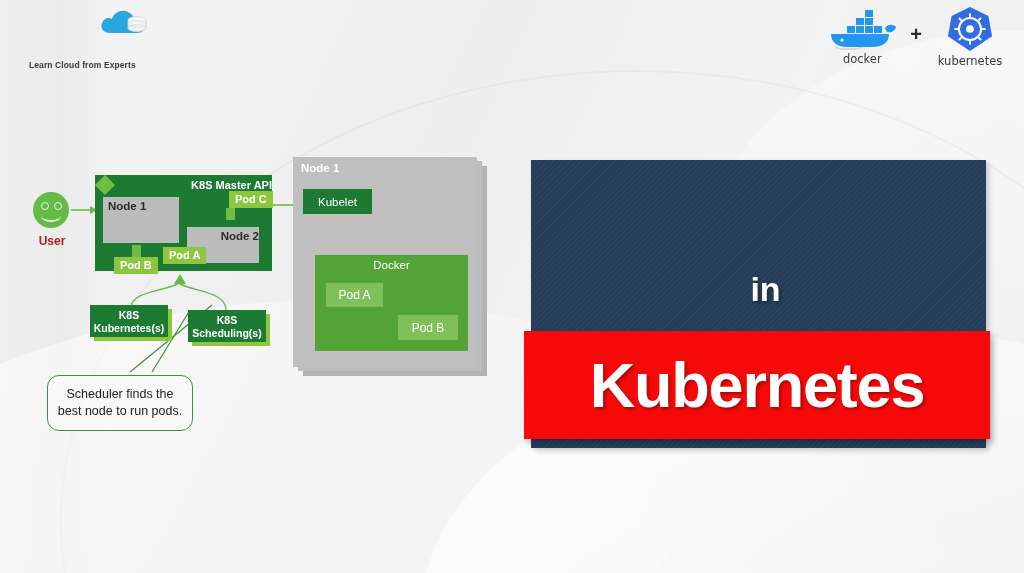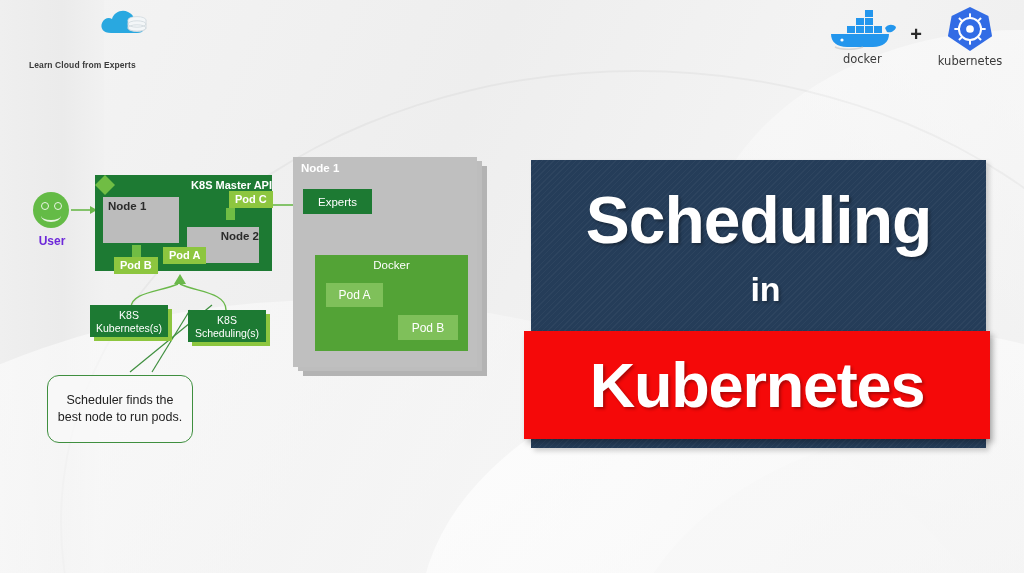--- a/index.html
+++ b/index.html
@@ -153,21 +153,21 @@
     border-bottom: 2px solid #e9f5e3;
     border-radius: 0 0 50% 50%;
   }
   .user-label {
     position: absolute;
     left: 30px; top: 234px;
     width: 44px;
     text-align: center;
     font-size: 12px;
     font-weight: bold;
-    color: #6d28d9;
+    color: #b91c1c;
   }
 
   .master-box {
     position: absolute;
     left: 95px; top: 175px;
     width: 177px; height: 96px;
     background: #1d7a33;
   }
   .master-title {
     position: absolute;
@@ -211,34 +211,34 @@
   .ta-up-stem  { left: 37px; top: 70px; width: 9px;  height: 14px; }
   .ta-up-head  { left: 31px; top: 62px; border-left: 10px solid transparent; border-right: 10px solid transparent; border-bottom: 10px solid #70bd44; width: 0; height: 0; background: none; }
   .ta-dn-stem  { left: 131px; top: 33px; width: 9px; height: 12px; }
   .ta-dn-head  { left: 125px; top: 44px; border-left: 10px solid transparent; border-right: 10px solid transparent; border-top: 10px solid #70bd44; width: 0; height: 0; background: none; }
 
   .ctrl-box, .sched-box {
     position: absolute;
     background: #1d7a33;
     color: #ffffff;
     font-size: 10.5px;
-    font-weight: normal;
+    font-weight: bold;
     text-align: center;
     line-height: 13px;
     padding-top: 4px;
     box-sizing: border-box;
     box-shadow: 4px 4px 0 #8dc63f;
   }
   .ctrl-box  { left: 90px;  top: 305px; width: 78px; height: 32px; }
   .sched-box { left: 188px; top: 310px; width: 78px; height: 32px; }
 
   .callout {
     position: absolute;
     left: 47px; top: 375px;
-    width: 146px; height: 68px;
+    width: 146px; height: 56px;
     border: 1.4px solid #3f8f3f;
     border-radius: 12px;
     background: rgba(250,250,250,0.55);
     color: #222;
     font-size: 12.5px;
     line-height: 17px;
     text-align: center;
     display: flex;
     align-items: center;
     justify-content: center;
@@ -458,30 +458,29 @@
       <div>K8S</div>
       <div>Scheduling(s)</div>
     </div>
 
     <div class="callout">Scheduler finds the best node to run pods.</div>
 
     <div class="node-stack-back2"></div>
     <div class="node-stack-back1"></div>
     <div class="node-stack-front">
       <div class="node-stack-title">Node 1</div>
-      <div class="kubelet-box">Experts</div>
+      <div class="kubelet-box">Kubelet</div>
       <div class="docker-box">
         <div class="docker-title">Docker</div>
         <div class="docker-pod dp-a">Pod A</div>
         <div class="docker-pod dp-b">Pod B</div>
       </div>
     </div>
   </div>
 
   <div class="title-panel">
-    <div class="title-line1">Scheduling</div>
     <div class="title-line2">in</div>
   </div>
   <div class="title-red">
     <span>Kubernetes</span>
   </div>
 
 </div>
 
 </body></html>

